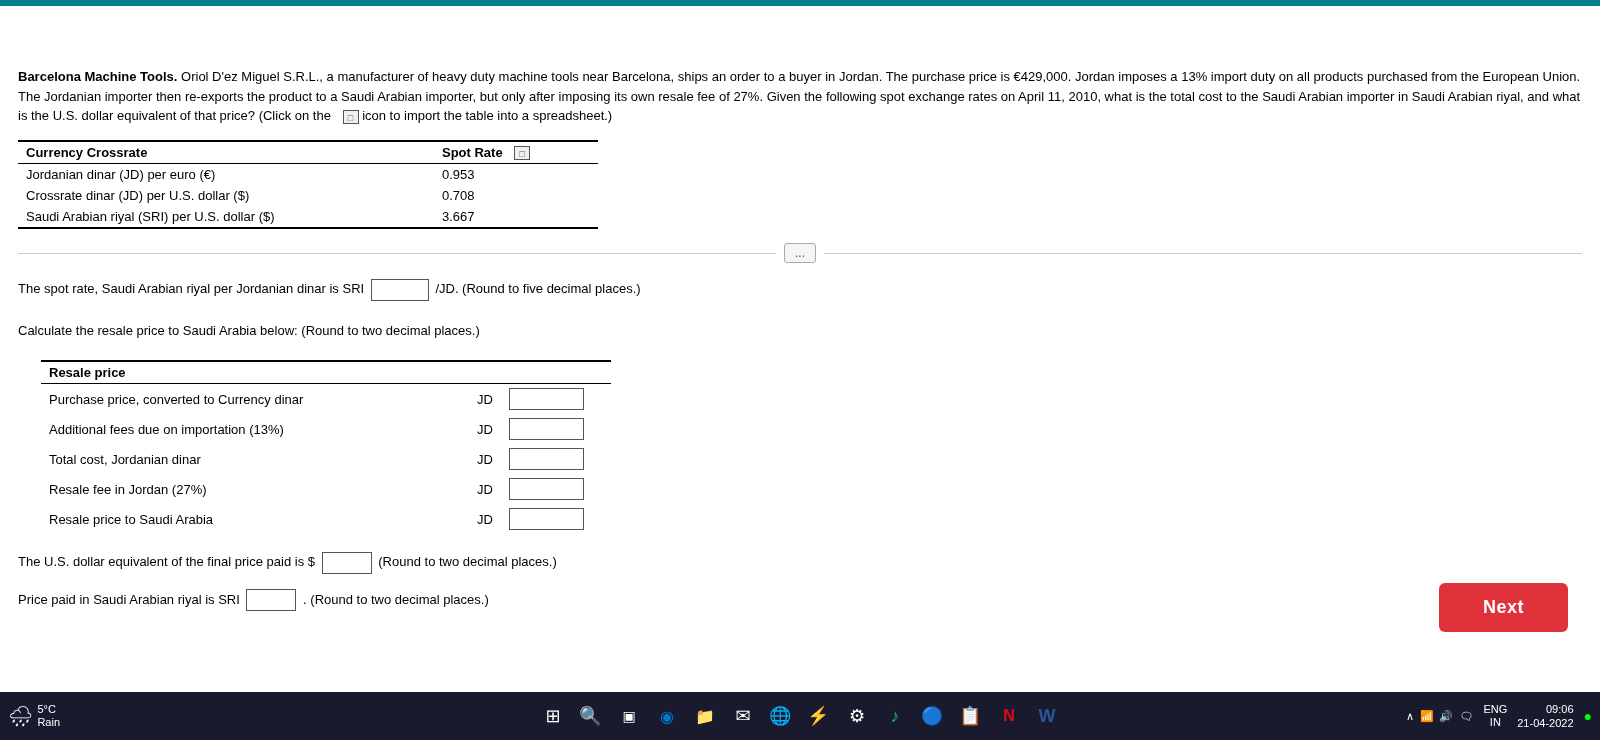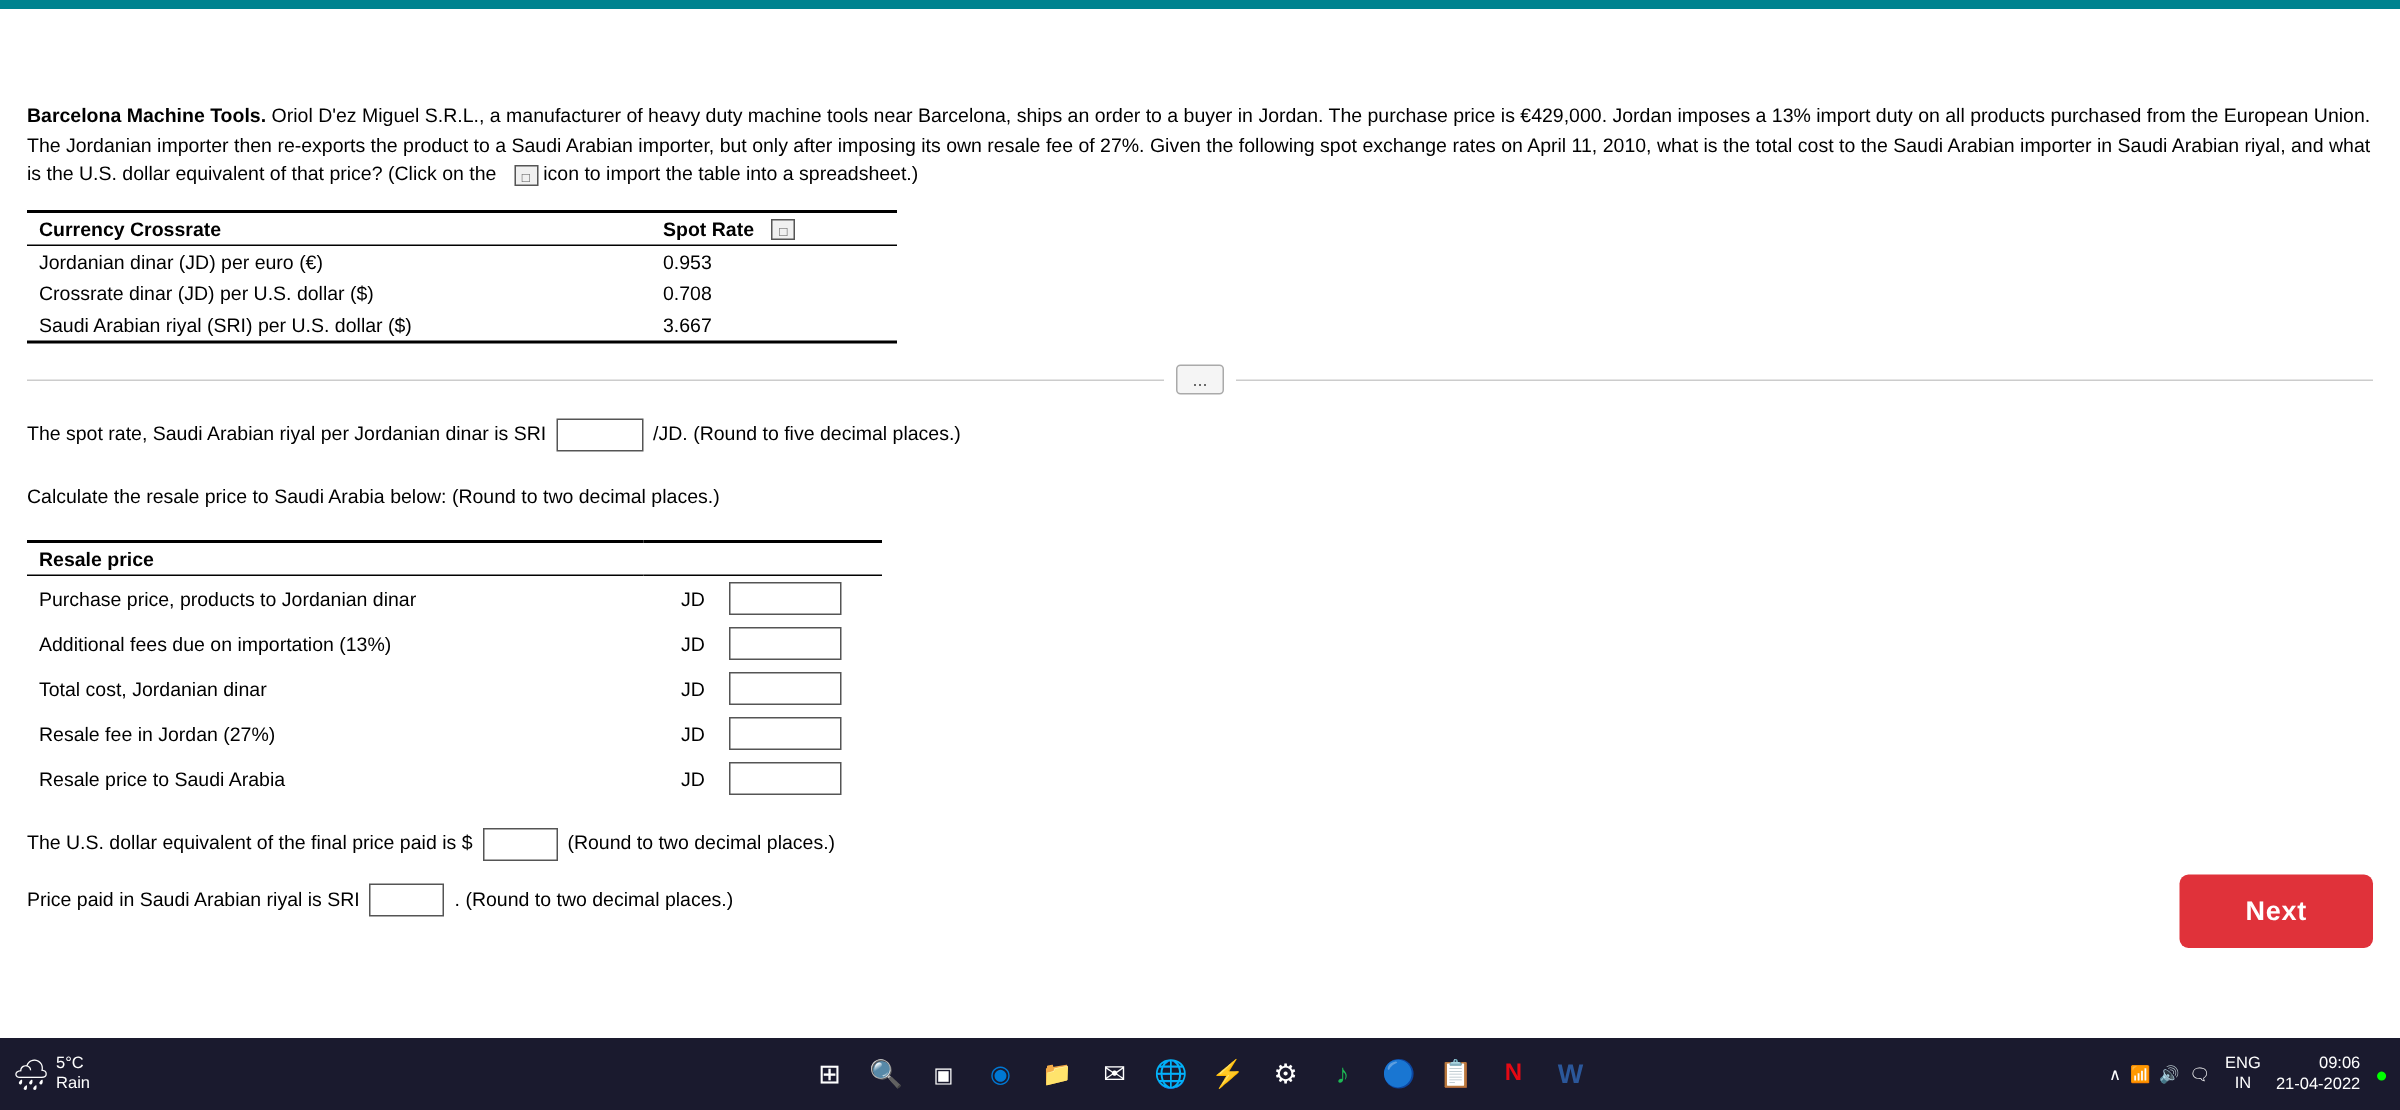--- a/index.html
+++ b/index.html
@@ -121,20 +121,21 @@
     }
 
     
     .resale-section {
       margin-bottom: 16px;
     }
     .resale-table {
       border-collapse: collapse;
       width: 570px;
       font-size: 13px;
+      margin-left: 23px;
     }
     .resale-table .header-row td {
       font-weight: bold;
       border-top: 2px solid #000;
       border-bottom: 1px solid #000;
       padding: 3px 8px;
     }
     .resale-table td {
       padding: 4px 8px;
     }
@@ -159,21 +160,21 @@
     .bottom-question {
       font-size: 13px;
       margin-bottom: 14px;
       line-height: 1.8;
     }
 
     
     .next-btn-container {
       position: absolute;
       bottom: 60px;
-      right: 18px;
+      right: 32px;
     }
     .next-btn {
       background: #e0323a;
       color: #fff;
       border: none;
       border-radius: 6px;
       padding: 14px 44px;
       font-size: 18px;
       font-weight: bold;
       cursor: pointer;
@@ -310,21 +311,21 @@
       <span>  </span>
       <span>(Round to two decimal places.)</span>
     </div>
 
     <table class="resale-table">
       <tbody>
         <tr class="header-row">
           <td colspan="3">Resale price</td>
         </tr>
         <tr>
-          <td class="label-cell">Purchase price, products to Jordanian dinar</td>
+          <td class="label-cell">Purchase price, converted to Currency dinar</td>
           <td class="currency-cell">JD</td>
           <td class="input-cell">
             <input class="resale-input" type="text" value="" style="">
           </td>
         </tr>
         <tr>
           <td class="label-cell">Additional fees due on importation (13%)</td>
           <td class="currency-cell">JD</td>
           <td class="input-cell">
             <input class="resale-input" type="text" value="" style="">

